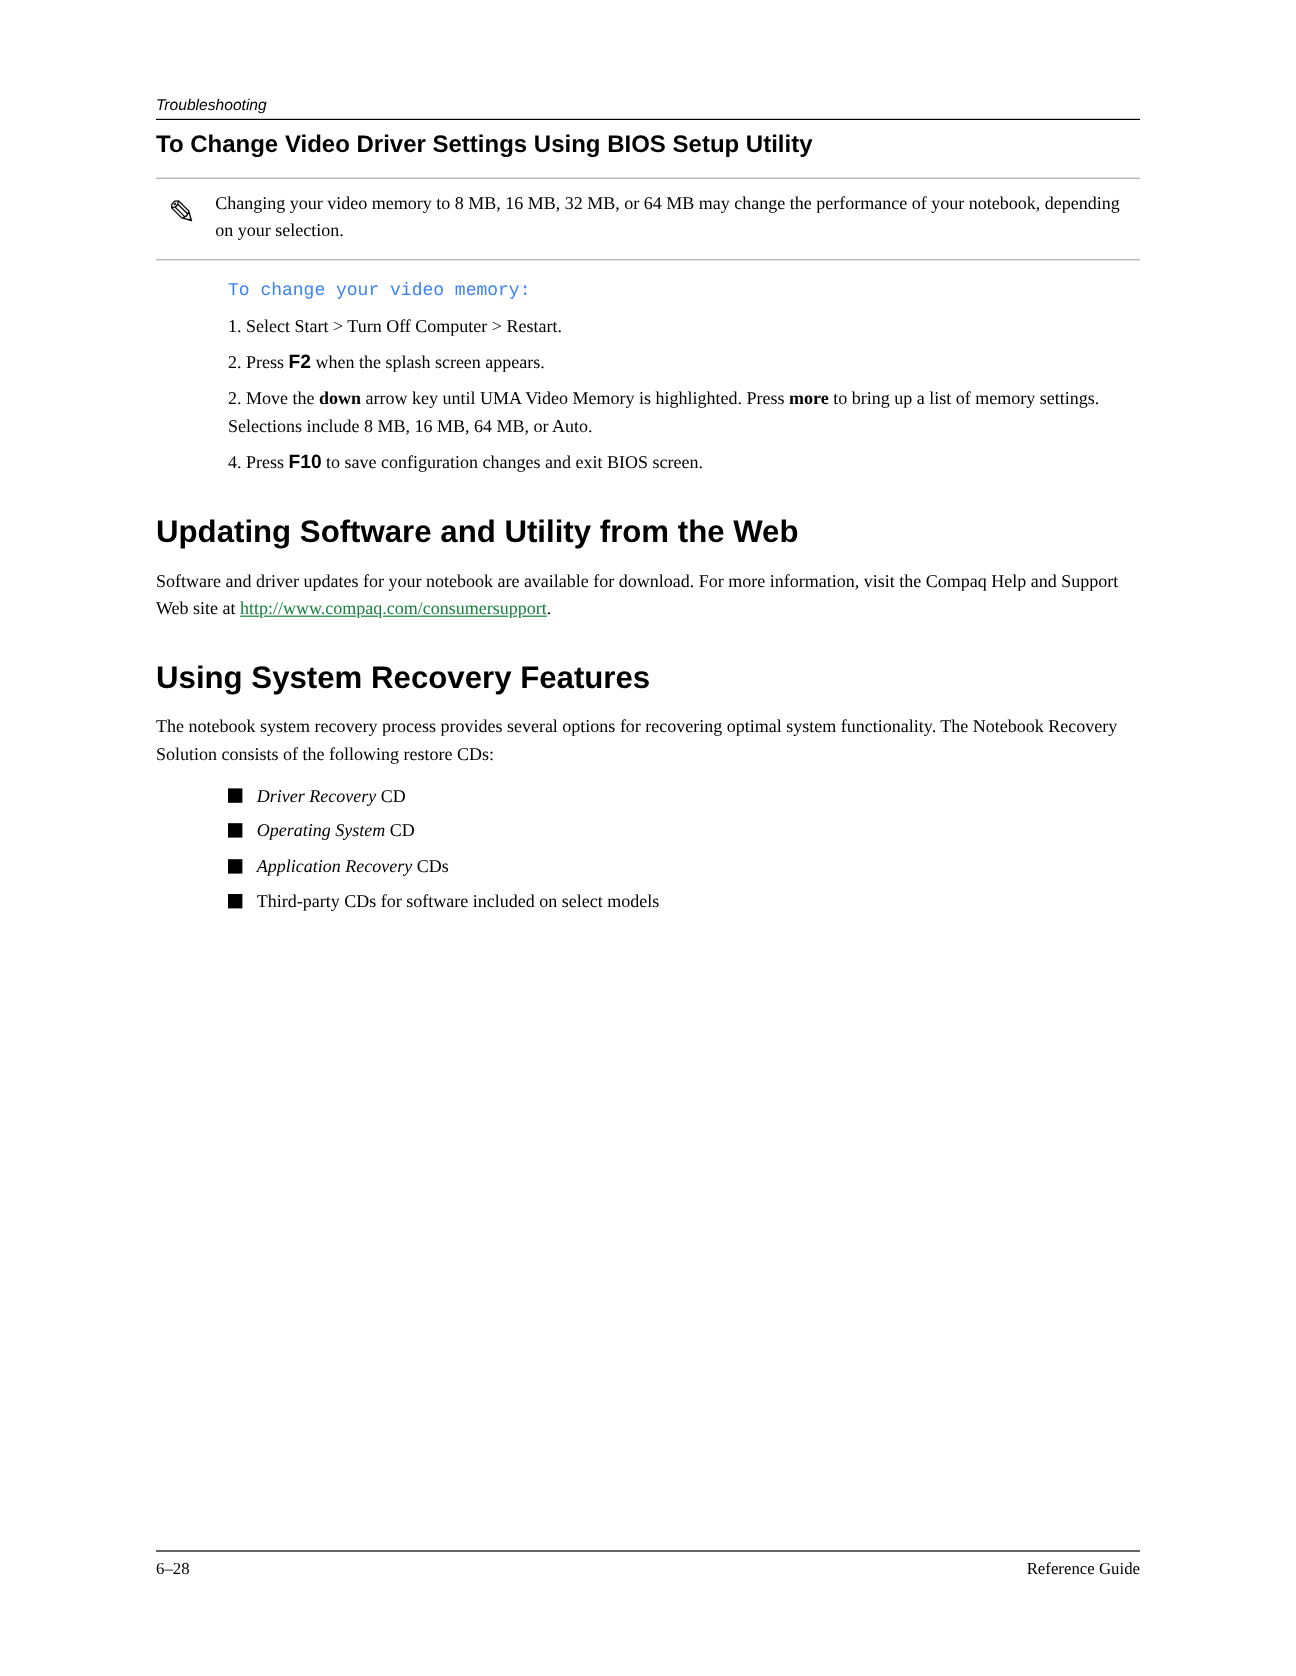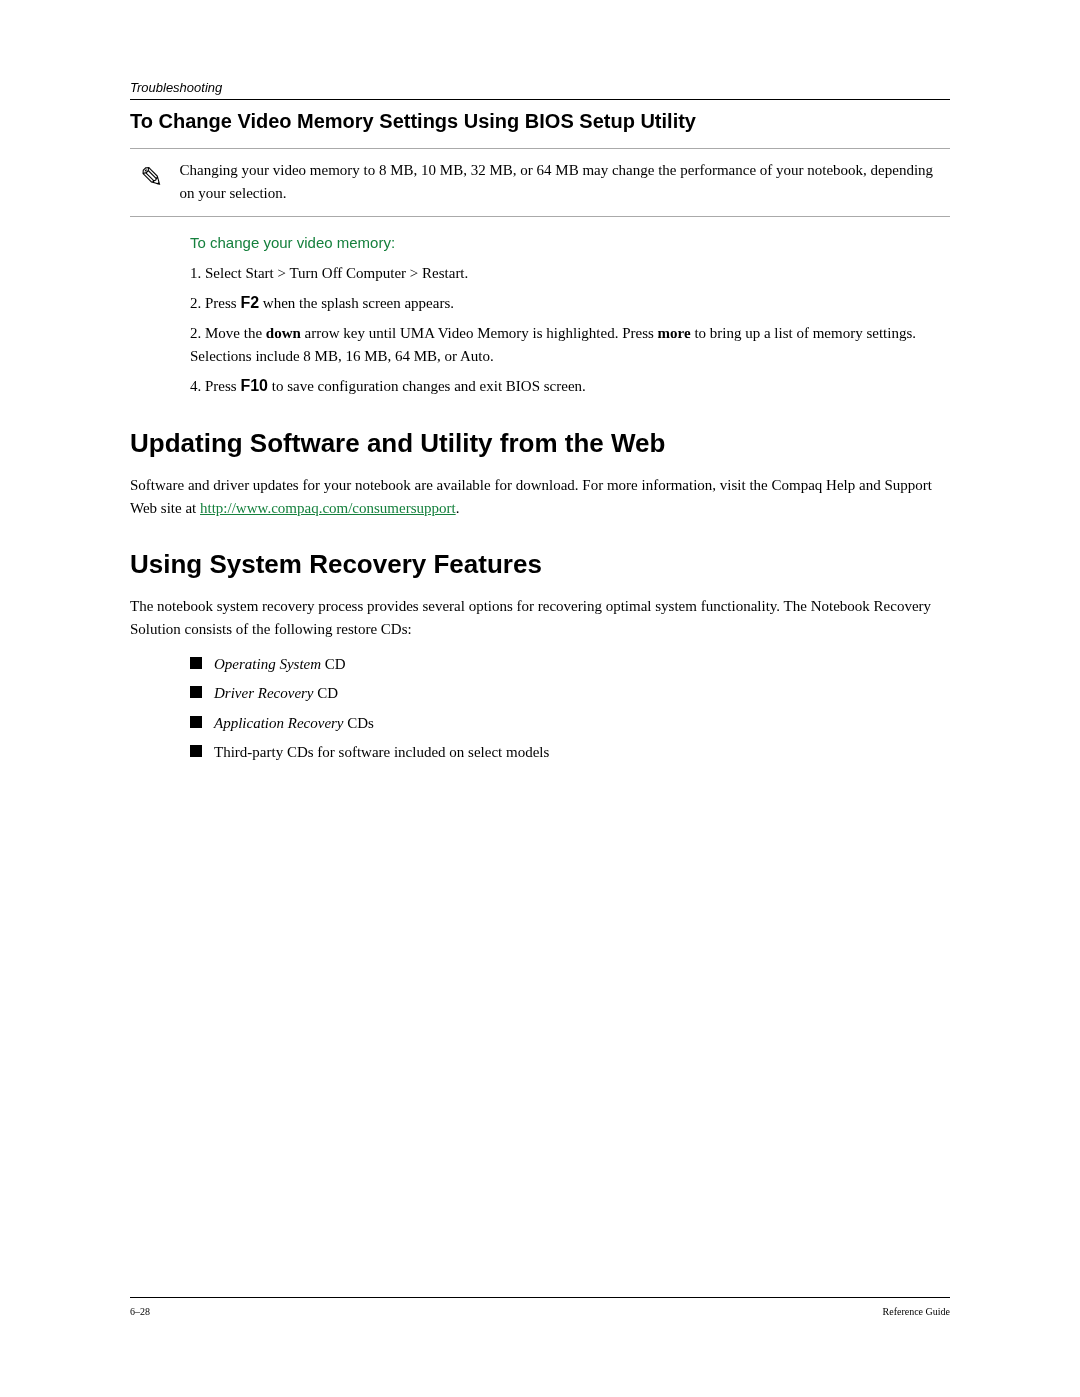--- a/index.html
+++ b/index.html
@@ -91,24 +91,24 @@
     }
 
     .note-text {
       font-family: Times New Roman, Times, serif;
       font-size: 15px;
       line-height: 1.55;
       color: #000;
     }
 
     .steps-label {
-      font-family: Liberation Sans, sans-serif;
-      font-size: 15px;
-      line-height: 1.55;
-      color: #15803d;
+      font-family: Liberation Mono, monospace;
+      font-size: 15px;
+      line-height: 1.55;
+      color: #3b82f6;
       margin-bottom: 8px;
     }
 
     .step-item {
       font-family: Times New Roman, Times, serif;
       font-size: 15px;
       line-height: 1.55;
       color: #000;
       margin-bottom: 6px;
       margin-left: 60px;
@@ -164,21 +164,21 @@
       border-top: 1px solid #000;
       margin-top: auto;
     }
 
     .footer {
       display: flex;
       justify-content: space-between;
       align-items: center;
       margin-top: 8px;
       font-family: Times New Roman, Times, serif;
-      font-size: 10px;
+      font-size: 14px;
       color: #000;
     }
 
     .page-wrapper {
       display: flex;
       flex-direction: column;
       min-height: 1237px;
     }
 
     .content {
@@ -195,26 +195,26 @@
 <div class="page">
   <div class="page-wrapper">
     <div class="content">
 
       <div>
         <div class="header-label">Troubleshooting</div>
         <hr class="header-rule">
       </div>
 
       <div style="margin-bottom: 28px;">
-        <h2 class="section-h2">To Change Video Memory Settings Using BIOS Setup Utility</h2>
+        <h2 class="section-h2">To Change Video Driver Settings Using BIOS Setup Utility</h2>
 
 
         <div class="note-box">
           <span class="note-icon">✎</span>
-          <span class="note-text">Changing your video memory to 8 MB, 10 MB, 32 MB, or 64 MB may change the performance of your notebook, depending on your selection.</span>
+          <span class="note-text">Changing your video memory to 8 MB, 16 MB, 32 MB, or 64 MB may change the performance of your notebook, depending on your selection.</span>
         </div>
 
         <p class="steps-label indented">To change your video memory:</p>
 
         <div class="step-item">
           <span>1. Select Start &gt; Turn Off Computer &gt; Restart.</span>
         </div>
 
         <div class="step-item">
           <span>2. Press </span><span class="kbd">F2</span><span> when the splash screen appears.</span>
@@ -237,26 +237,26 @@
       </div>
 
       <div style="margin-bottom: 28px;">
         <h1 class="section-h1">Using System Recovery Features</h1>
         <p class="body-text">The notebook system recovery process provides several options for recovering optimal system functionality. The Notebook Recovery Solution consists of the following restore CDs:</p>
 
         <div class="bullet-list">
 
           <div class="bullet-item">
             <span class="bullet-square"></span>
+            <span><em>Driver Recovery</em><span> CD</span></span>
+          </div>
+
+          <div class="bullet-item">
+            <span class="bullet-square"></span>
             <span><em>Operating System</em><span> CD</span></span>
-          </div>
-
-          <div class="bullet-item">
-            <span class="bullet-square"></span>
-            <span><em>Driver Recovery</em><span> CD</span></span>
           </div>
 
           <div class="bullet-item">
             <span class="bullet-square"></span>
             <span><em>Application Recovery</em><span> CDs</span></span>
           </div>
 
           <div class="bullet-item">
             <span class="bullet-square"></span>
             <span><span>Third-party CDs for software included on select models</span></span>

